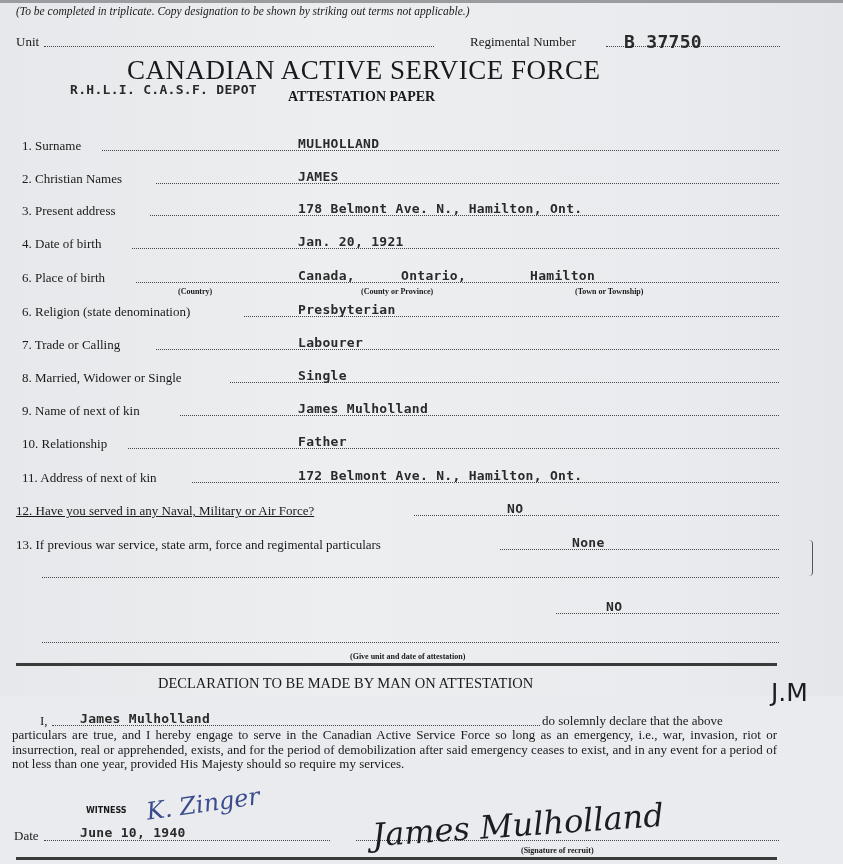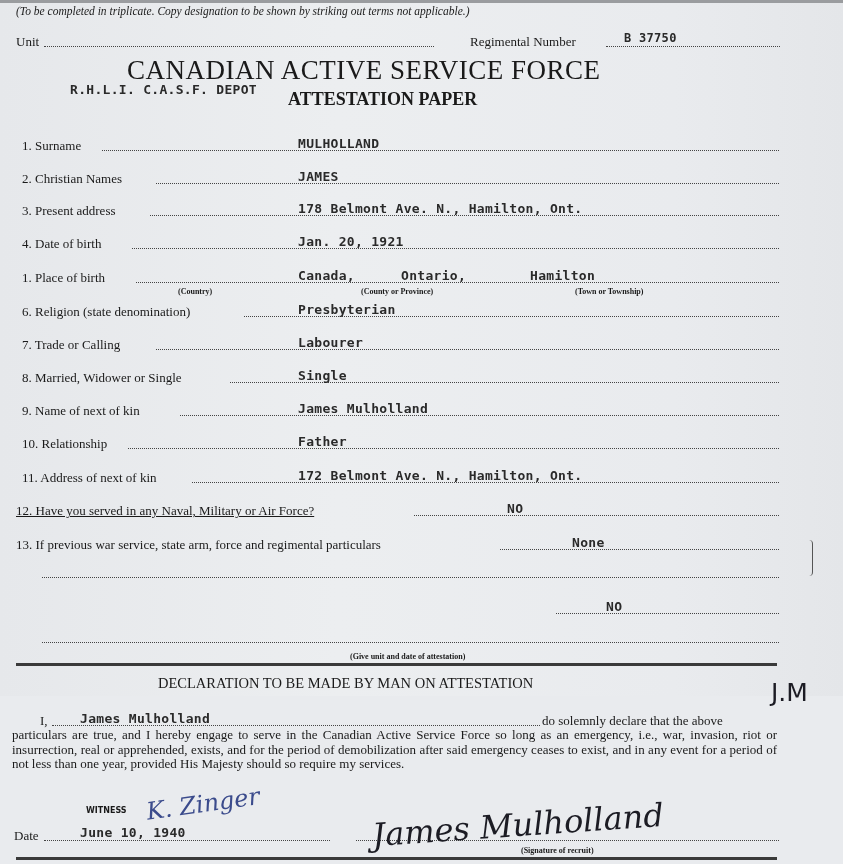--- a/index.html
+++ b/index.html
@@ -14,63 +14,63 @@
     position:absolute; left:0; top:0; width:843px; height:696px;
     background:linear-gradient(90deg,#e6e8eb 0%,#eceef0 40%,#e9ebee 80%,#e4e6e9 100%);
   }
   .topbar { position:absolute; left:0; top:0; width:843px; height:3px; background:#9a9c9f; }
   .abs { position:absolute; white-space:nowrap; }
   .note { font-style:italic; font-size:11.5px; left:16px; top:5px; }
   .lbl { font-size:13px; }
   .type { font-family:"DejaVu Sans Mono","Liberation Mono",monospace; font-weight:bold; font-size:13px; color:#2a2a2a; letter-spacing:0.3px; }
   .dots { position:absolute; height:2px; border-bottom:1.5px dotted #444; }
   .title { font-size:27px; font-weight:normal; letter-spacing:0.5px; transform:scaleY(1.05); }
-  .subtitle { font-size:18px; font-weight:bold; }
+  .subtitle { font-size:14px; font-weight:bold; }
   .tiny { font-size:8px; font-weight:bold; }
   .rule { position:absolute; left:16px; width:761px; height:2.5px; background:#3a3a3a; }
   .decl-head { font-size:14.5px; }
   .para { font-size:13px; line-height:14.6px; width:765px; white-space:normal; text-align:justify; }
   .hand { font-family:"DejaVu Serif", serif; font-style:italic; color:#1c1c24; }
   .hand-blue { font-family:"DejaVu Serif", serif; font-style:italic; color:#3b4b8c; }
 </style>
 </head>
 <body>
 
 <div class="paper">
   <div class="topbar"></div>
 
   <div class="abs note">(To be completed in triplicate.   Copy designation to be shown by striking out terms not applicable.)</div>
 
   <div class="abs lbl" style="left:16px;top:34px;">Unit</div>
   <div class="dots" style="left:44px;top:44px;width:390px;"></div>
   <div class="abs type" style="left:70px;top:40px;margin-top:42px;">R.H.L.I. C.A.S.F. DEPOT</div>
   <div class="abs lbl" style="left:470px;top:34px;">Regimental Number</div>
   <div class="dots" style="left:606px;top:44px;width:174px;"></div>
-  <div class="abs type" style="left:624px;top:31px;font-size:12px;">B 37750</div>
+  <div class="abs type" style="left:624px;top:31px;font-size:18px;">B 37750</div>
 
   <div class="abs title" style="left:127px;top:55px;">CANADIAN ACTIVE SERVICE FORCE</div>
   <div class="abs subtitle" style="left:288px;top:89px;">ATTESTATION PAPER</div>
 
   <div class="abs lbl" style="left:22px;top:138px;">1. Surname</div>
   <div class="dots" style="left:102px;top:148px;width:677px;"></div>
   <div class="abs type" style="left:298px;top:136px;">MULHOLLAND</div>
 
   <div class="abs lbl" style="left:22px;top:171px;">2. Christian Names</div>
   <div class="dots" style="left:156px;top:181px;width:623px;"></div>
   <div class="abs type" style="left:298px;top:169px;">JAMES</div>
 
   <div class="abs lbl" style="left:22px;top:203px;">3. Present address</div>
   <div class="dots" style="left:150px;top:213px;width:629px;"></div>
   <div class="abs type" style="left:298px;top:201px;">178 Belmont Ave. N., Hamilton, Ont.</div>
 
   <div class="abs lbl" style="left:22px;top:236px;">4. Date of birth</div>
   <div class="dots" style="left:132px;top:246px;width:647px;"></div>
   <div class="abs type" style="left:298px;top:234px;">Jan. 20, 1921</div>
 
-  <div class="abs lbl" style="left:22px;top:270px;">1. Place of birth</div>
+  <div class="abs lbl" style="left:22px;top:270px;">6. Place of birth</div>
   <div class="dots" style="left:136px;top:280px;width:643px;"></div>
   <div class="abs type" style="left:298px;top:268px;">Canada,</div>
   <div class="abs type" style="left:401px;top:268px;">Ontario,</div>
   <div class="abs type" style="left:530px;top:268px;">Hamilton</div>
   <div class="abs tiny" style="left:178px;top:287px;">(Country)</div>
   <div class="abs tiny" style="left:361px;top:287px;">(County or Province)</div>
   <div class="abs tiny" style="left:575px;top:287px;">(Town or Township)</div>
 
   <div class="abs lbl" style="left:22px;top:304px;">6. Religion (state denomination)</div>
   <div class="dots" style="left:244px;top:314px;width:535px;"></div>

